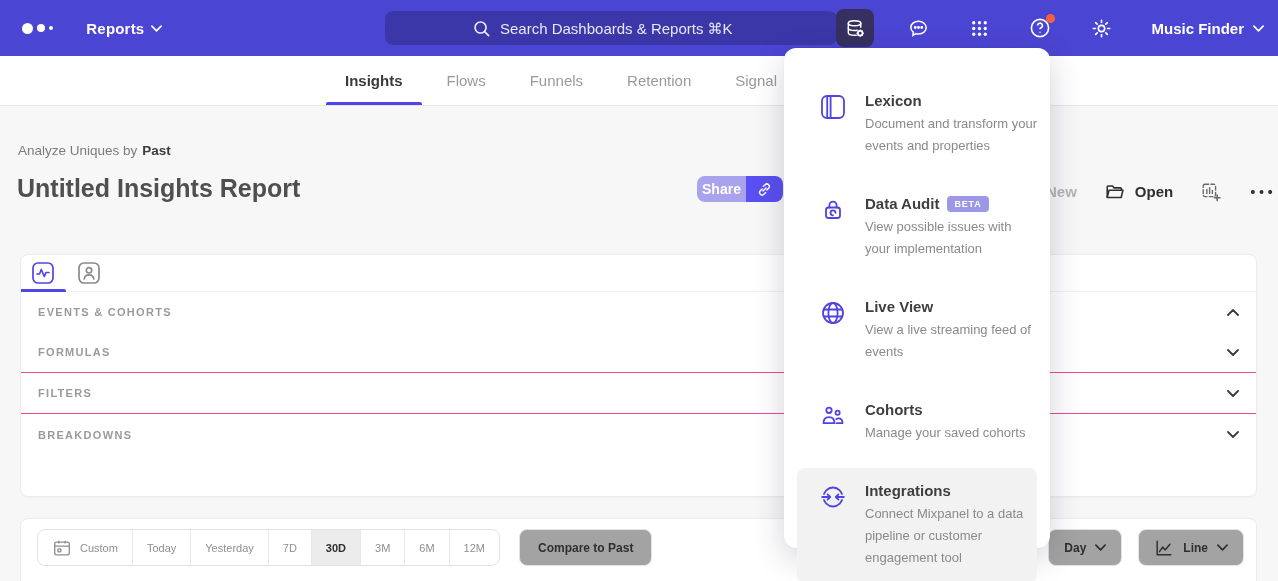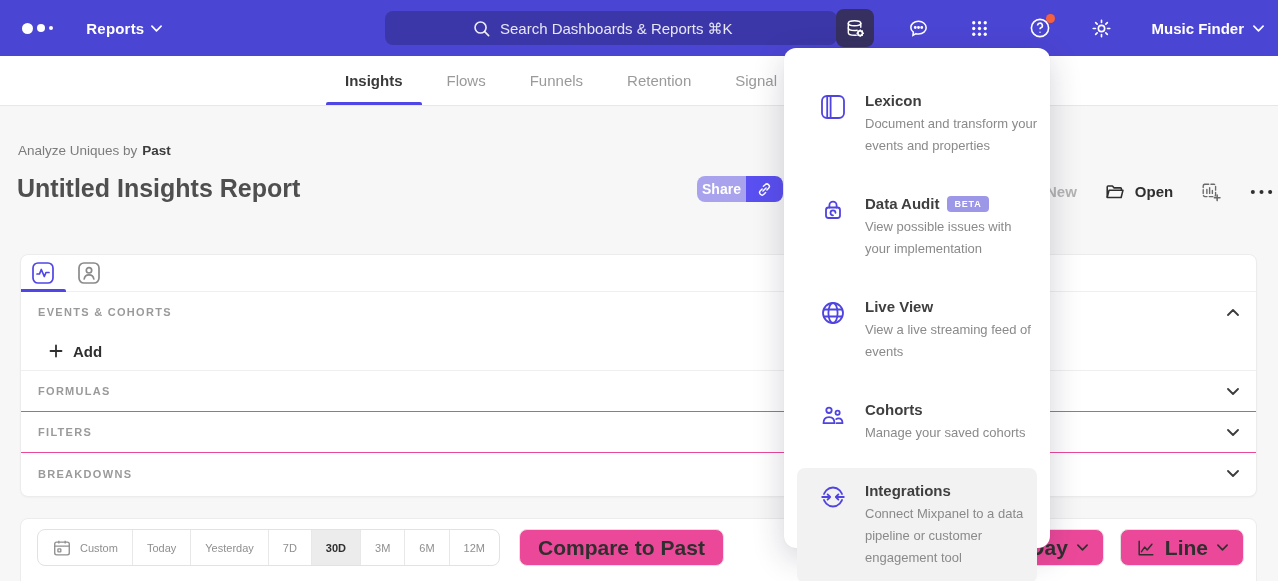--- a/index.html
+++ b/index.html
@@ -54,21 +54,21 @@
   .add-row { height:39px; display:flex; align-items:center; gap:10px; padding-left:28px; border-bottom:1px solid #efefef; cursor:pointer; font-size:15px; font-weight:600; color:#2f2f2f; }
   .ec-header { border-bottom:none; height:40px; }
 
   
   .toolbar-card { position:absolute; left:20px; top:518px; width:1237px; height:70px; background:#fff; border:1px solid #ececec; border-radius:8px 8px 0 0; }
   .toolbar-inner { display:flex; align-items:center; padding:10px 12px 0 16px; }
   .seg { display:flex; align-items:stretch; height:37px; border:1px solid #e2e2e2; border-radius:8px; overflow:hidden; background:#fff; }
   .seg-item { display:flex; align-items:center; gap:8px; padding:0 14px; font-size:11px; color:#8f8f8f; border-left:1px solid #e8e8e8; cursor:pointer; white-space:nowrap; }
   .seg-item:first-child { border-left:none; }
   .seg-item.selected { background:#ececec; color:#2f2f2f; font-weight:600; }
-  .btn { height:37px; display:flex; align-items:center; gap:9px; padding:0 15px; border:1px solid #e2e2e2; border-radius:8px; font-size:21px; font-weight:600; color:#2f2f2f; background:#ec4899; cursor:pointer; white-space:nowrap; }
+  .btn { height:37px; display:flex; align-items:center; gap:9px; padding:0 15px; border:1px solid #e2e2e2; border-radius:8px; font-size:12px; font-weight:600; color:#2f2f2f; background:#a3a3a3; cursor:pointer; white-space:nowrap; }
   .compare-btn { margin-left:19px; padding:0 18px; }
   .tb-right { margin-left:auto; display:flex; gap:16px; }
 
   
   .menu-panel { position:absolute; left:784px; top:48px; width:266px; height:500px; background:#fff; border-radius:12px; box-shadow:0 10px 32px rgba(35,35,70,.2), 0 0 1px rgba(0,0,0,.1); z-index:100; padding-top:30px; }
   .menu-item { margin:0 13px 10px; padding:14px 14px 14px 22px; border-radius:8px; display:flex; gap:18px; cursor:pointer; }
   .menu-item.highlighted { background:#f2f2f2; }
   .mi-icon { width:28px; flex:0 0 28px; padding-top:1px; }
   .mi-title-row { display:flex; align-items:center; gap:8px; }
   .mi-title { font-size:15px; font-weight:700; color:#3f3f3f; }
@@ -232,26 +232,20 @@
     <span class="qc-underline"></span>
   </div>
 
   <div class="section-row ec-header">
     <span class="section-label">EVENTS &amp; COHORTS</span>
     <svg width="12" height="7" viewBox="0 0 12 7" fill="none" stroke="#3c3c3c" stroke-width="1.8" stroke-linecap="round" stroke-linejoin="round">
         <path d="M1 6l5-5 5 5"></path>
       </svg>
   </div>
 
-  <div class="add-row">
-    <svg width="14" height="14" viewBox="0 0 14 14" fill="none" stroke="#2f2f2f" stroke-width="1.8" stroke-linecap="round">
-        <path d="M7 1.5v11M1.5 7h11"></path>
-      </svg>
-    <span>Add</span>
-  </div>
 
   <div class="section-row">
     <span class="section-label">FORMULAS</span>
     <svg width="12" height="7" viewBox="0 0 12 7" fill="none" stroke="#3c3c3c" stroke-width="1.8" stroke-linecap="round" stroke-linejoin="round">
         <path d="M1 1l5 5 5-5"></path>
       </svg>
   </div>
   <div class="section-row">
     <span class="section-label">FILTERS</span>
     <svg width="12" height="7" viewBox="0 0 12 7" fill="none" stroke="#3c3c3c" stroke-width="1.8" stroke-linecap="round" stroke-linejoin="round">

